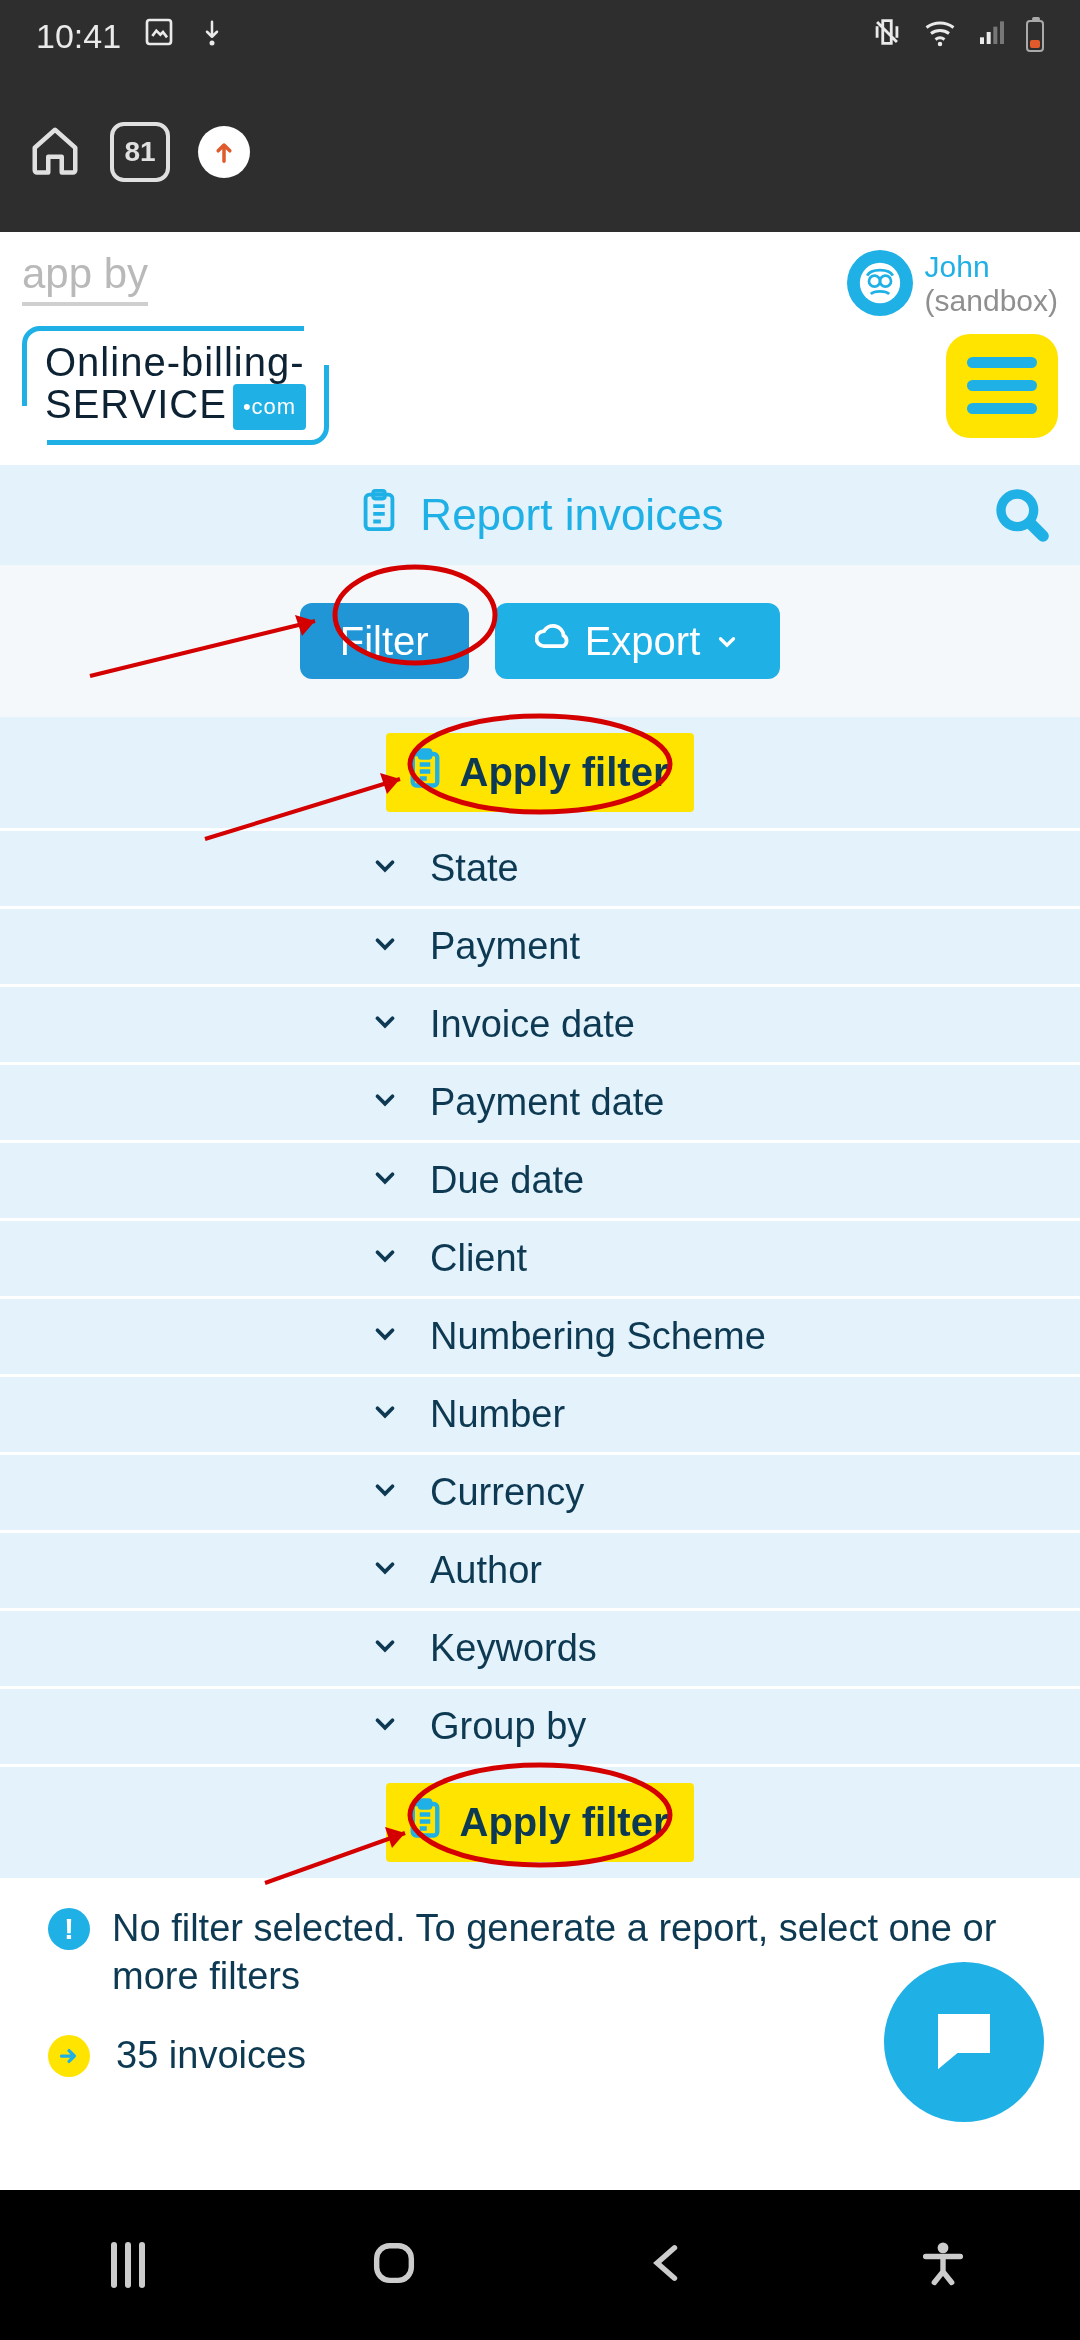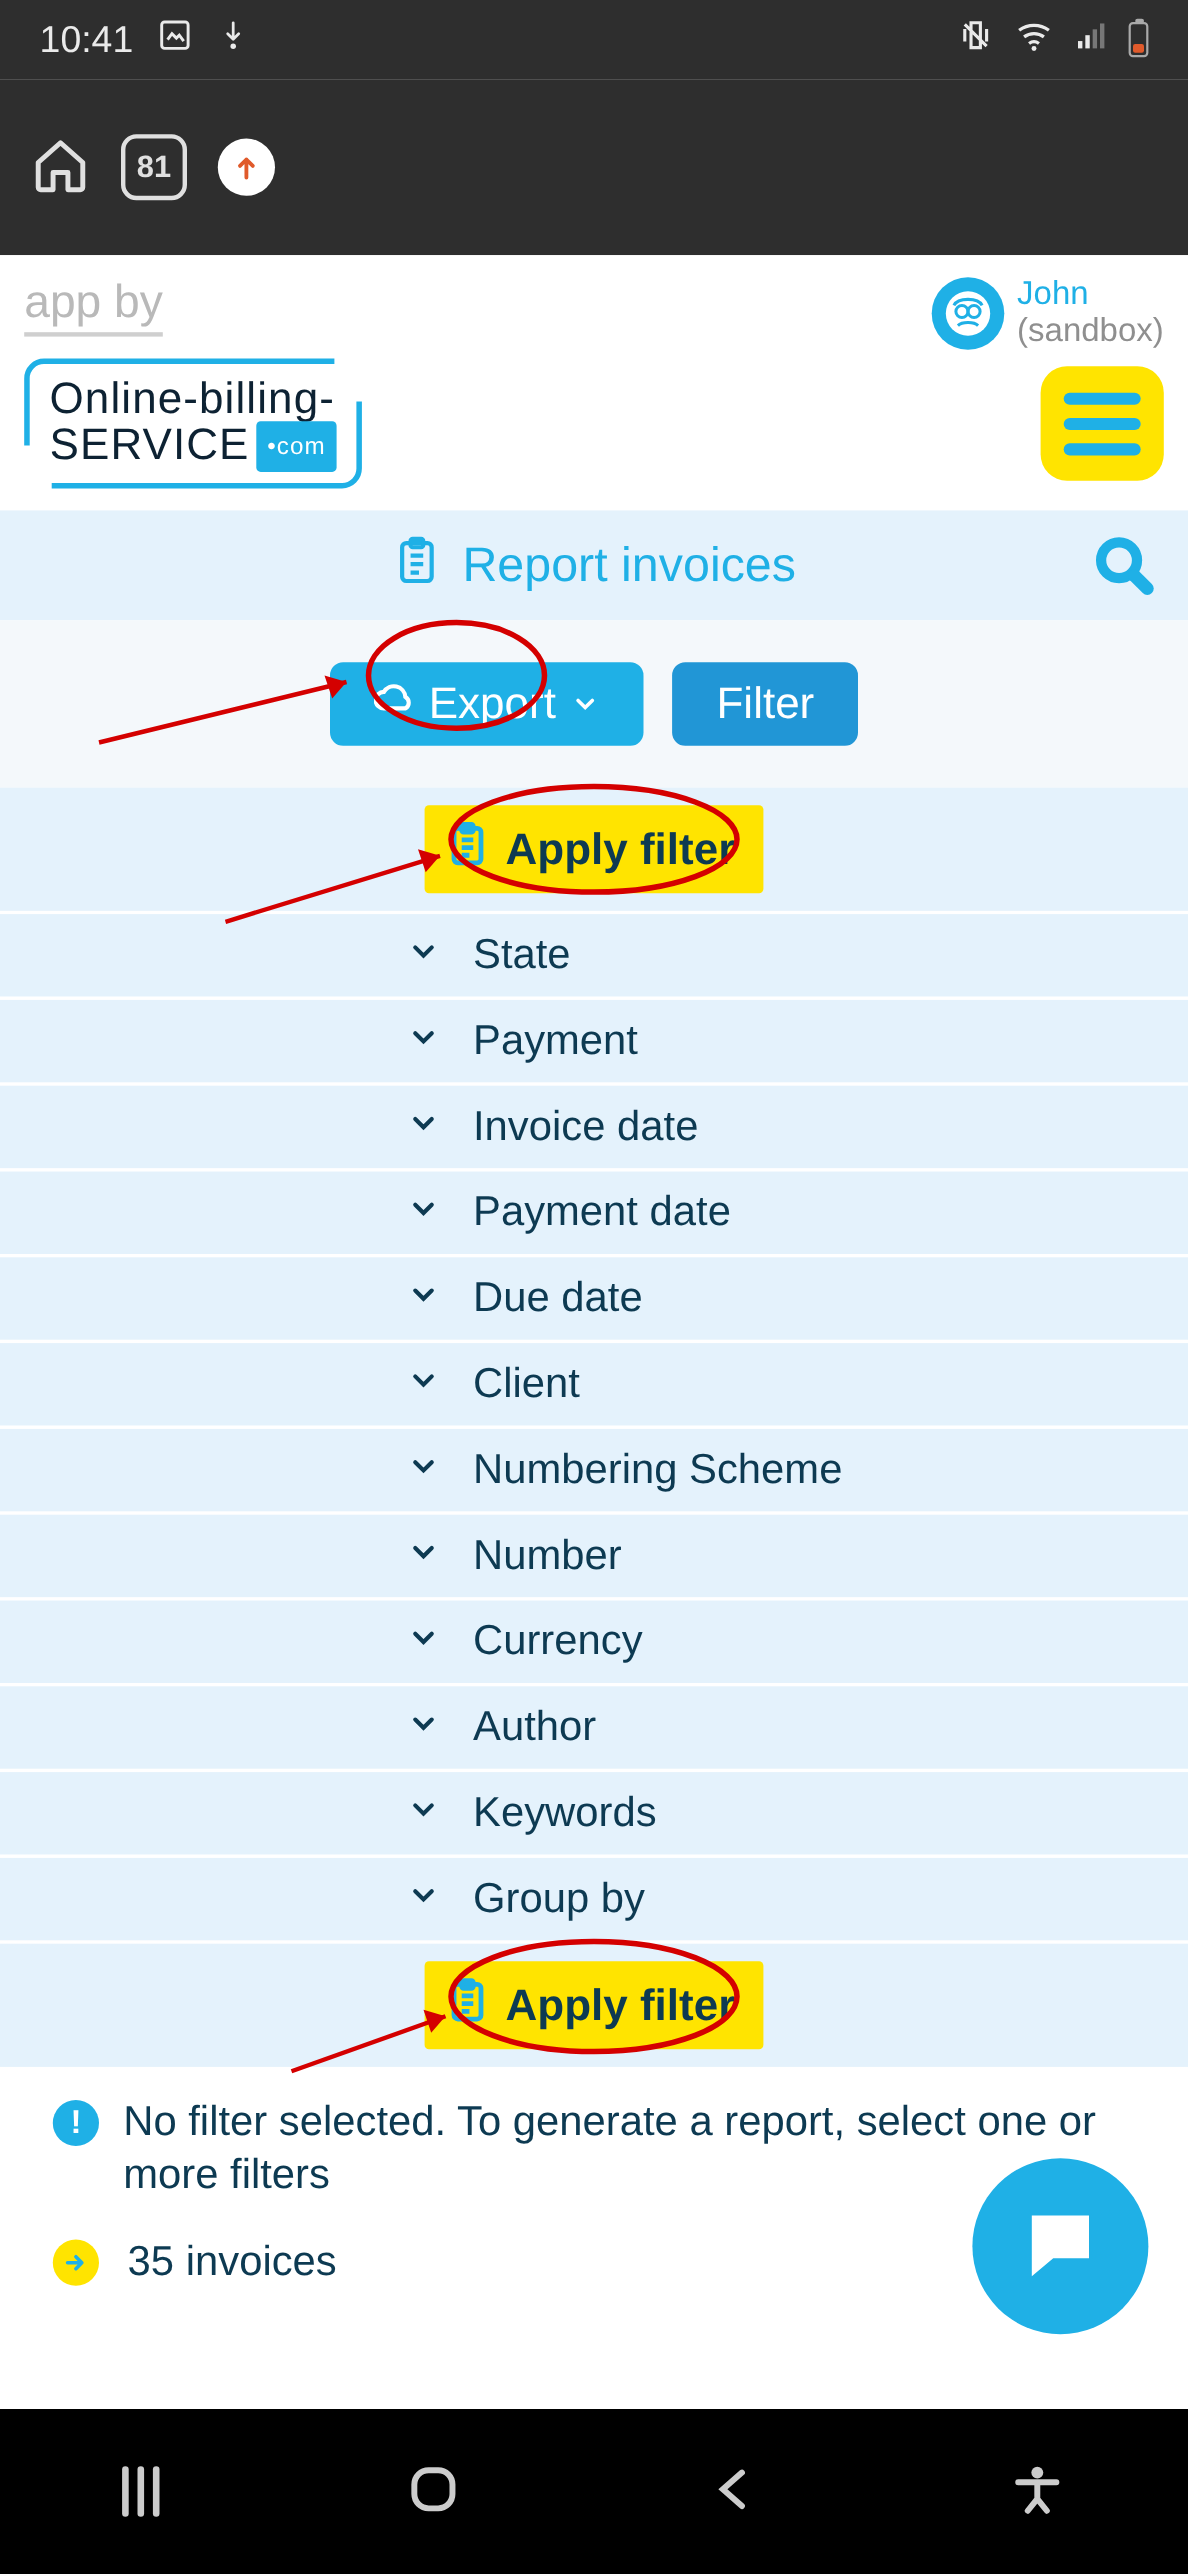--- a/index.html
+++ b/index.html
@@ -17,21 +17,21 @@
   .browser-bar{height:160px;background:#2e2e2e;display:flex;align-items:center;padding:0 28px;gap:28px}
   .home-ic svg{width:54px;height:54px}
   .url-pill{flex:1;height:86px;background:#484848;border-radius:60px;display:flex;align-items:center;color:#e9e9e9;font-size:40px;padding:0 38px;gap:24px}
   .tab-badge{width:60px;height:60px;border:4px solid #e0e0e0;border-radius:14px;display:flex;align-items:center;justify-content:center;color:#e0e0e0;font-size:28px;font-weight:700}
   .update-badge{width:52px;height:52px;border-radius:50%;background:#fff;display:flex;align-items:center;justify-content:center}
   .update-badge svg{width:28px;height:28px}
 
   
   .app-header{background:#fff;padding:18px 22px 4px;display:flex;align-items:flex-start}
   .app-by{font-family:Liberation Sans, sans-serif;color:#b9b9b9;font-size:42px;border-bottom:4px solid #cfcfcf;padding-bottom:4px}
-  .user-chip{margin-left:auto;display:flex;align-items:flex-end;gap:12px}
+  .user-chip{margin-left:auto;display:flex;align-items:flex-start;gap:12px}
   .avatar{width:66px;height:66px;border-radius:50%;background:#1fb0e6;display:flex;align-items:center;justify-content:center}
   .avatar svg{width:44px;height:44px}
   .user-text{color:#1fb0e6;font-size:30px;line-height:34px}
   .user-text .env{color:#8f8f8f}
 
   .logo-row{background:#fff;padding:4px 22px 20px;display:flex;align-items:center}
   .obs-logo{border:5px solid #1fb0e6;border-radius:18px;padding:10px 18px;font-family:Impact,Arial Black,sans-serif;color:#0d2233;font-size:40px;line-height:42px;letter-spacing:1px;position:relative}
   .obs-logo .com{display:inline-block;background:#1fb0e6;color:#fff;font-size:22px;border-radius:4px;padding:2px 10px;margin-left:6px;vertical-align:middle}
   .obs-logo .corner{position:absolute;width:26px;height:40px;background:#fff}
   .obs-logo .corner.tr{top:-6px;right:-6px}
@@ -181,35 +181,35 @@
   <span>Report invoices</span>
   <span class="search-ic">
     <svg viewBox="0 0 24 24">
         <circle cx="10" cy="10" r="7" fill="none" stroke="#1fb0e6" stroke-width="4"></circle>
         <path d="M16 16l5 5" stroke="#1fb0e6" stroke-width="5" stroke-linecap="round"></path>
       </svg>
   </span>
 </div>
 
 <div class="btn-row">
+  <div class="btn filter">
+    <span>Filter</span>
+  </div>
   <div class="btn export">
     <span>
       <svg viewBox="0 0 24 24" width="36" height="36">
           <path d="M6 18a5 5 0 010-10 7 7 0 0113 3 4 4 0 010 7z" fill="none" stroke="#fff" stroke-width="2.5"></path>
         </svg>
     </span>
     <span>Export</span>
     <span>
       <svg viewBox="0 0 24 24" width="26" height="26">
           <path d="M6 9l6 6 6-6" fill="none" stroke="#fff" stroke-width="3" stroke-linecap="round"></path>
         </svg>
     </span>
-  </div>
-  <div class="btn filter">
-    <span>Filter</span>
   </div>
 
   <div class="annot" style="left:80px;top:-4px">
     <svg width="420" height="130">
       <ellipse cx="335" cy="54" rx="80" ry="48" fill="none" stroke="#d40000" stroke-width="5"></ellipse>
       <line x1="10" y1="115" x2="235" y2="60" stroke="#d40000" stroke-width="4"></line>
       <polygon points="235,60 215,54 222,75" fill="#d40000"></polygon>
     </svg>
   </div>
 </div>

